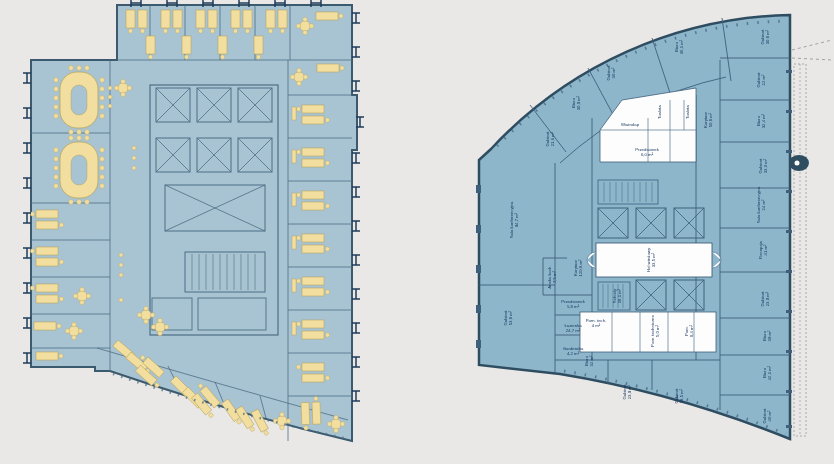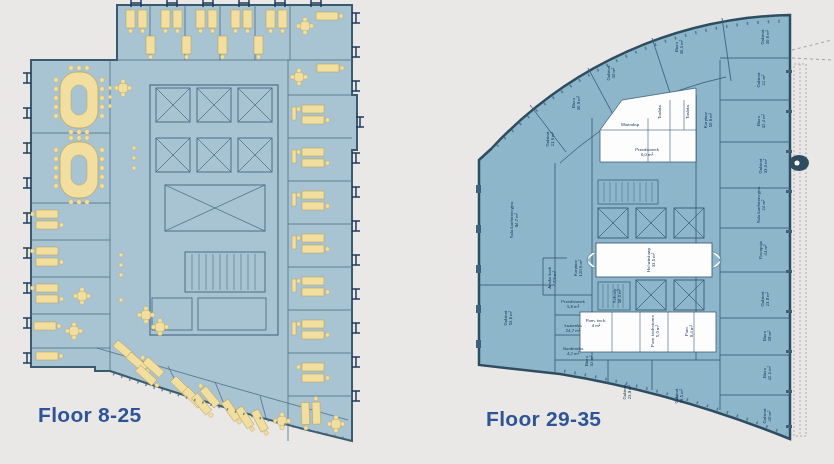--- a/index.html
+++ b/index.html
@@ -419,15 +419,13 @@
             <text y="4.8">24,7 m²</text>
           </g>
       <g transform="translate(573,350)">
             <text y="-0.5">Garderoba</text>
             <text y="4.8">4,2 m²</text>
           </g>
     </g>
   </g>
 </svg>
 
-<div class="caption cap-left">Floor 8-25</div>
-<div class="caption cap-right">Floor 29-35</div>
 </div>
 
 </body></html>

